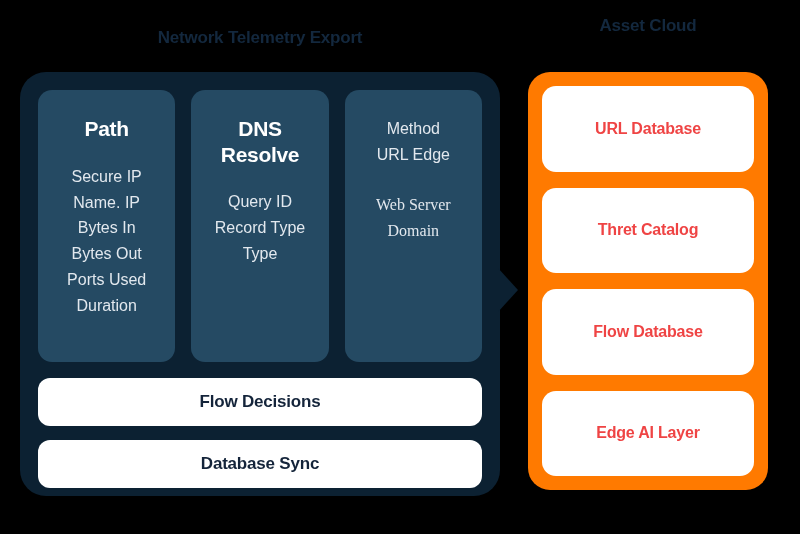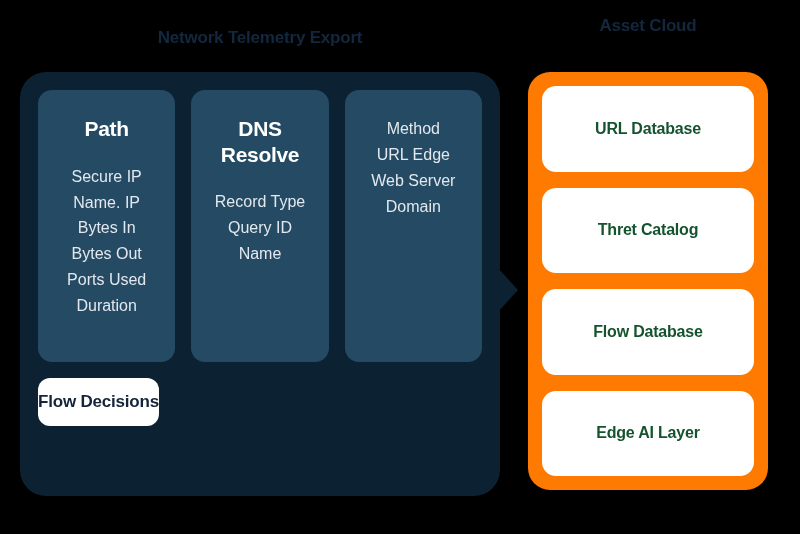--- a/index.html
+++ b/index.html
@@ -88,28 +88,29 @@
     margin: 0;
     padding: 0;
   }
   .col-list li {
     color: #e2e8ee;
     font-size: 16px;
     line-height: 1.62;
     font-weight: 400;
     white-space: pre-line;
   }
-  .col-list li.spaced { margin-top: 0; }
+  .col-list li.spaced { margin-top: 24px; font-family: Liberation Serif, serif; }
 
   
   .bars {
     margin-top: 16px;
     display: flex;
-    flex-direction: row;
+    flex-direction: column;
     gap: 14px;
+    justify-content: flex-end;
   }
   .bar {
     height: 48px;
     background: #ffffff;
     border-radius: 12px;
     display: flex;
     align-items: center;
     justify-content: center;
     color: #14243a;
     font-size: 17px;
@@ -132,21 +133,21 @@
     flex-direction: column;
     gap: 16px;
   }
   .cloud-card {
     flex: 1 1 0;
     background: #ffffff;
     border-radius: 14px;
     display: flex;
     align-items: center;
     justify-content: center;
-    color: #14532d;
+    color: #ef4444;
     font-size: 16px;
     font-weight: 700;
     letter-spacing: -0.2px;
     text-align: center;
   }
 </style>
 </head>
 <body>
 
 <div class="stage">
@@ -167,38 +168,39 @@
           <li>Bytes In</li>
           <li>Bytes Out</li>
           <li>Ports Used</li>
           <li>Duration</li>
         </ul>
       </div>
 
       <div class="col-card">
         <div class="col-title">DNS Resolve</div>
         <ul class="col-list">
+          <li>Query ID</li>
           <li>Record Type</li>
-          <li>Query ID</li>
-          <li>Name</li>
+          <li>Type</li>
         </ul>
       </div>
 
       <div class="col-card">
         <ul class="col-list">
           <li>Method</li>
           <li>URL Edge</li>
           <li class="spaced">Web Server Domain</li>
         </ul>
       </div>
 
     </div>
 
     <div class="bars">
       <div class="bar">Flow Decisions</div>
+      <div class="bar">Database Sync</div>
     </div>
 
   </div>
 
   <div class="panel-arrow"></div>
 
   <div class="panel-right">
     <div class="cloud-card">URL Database</div>
     <div class="cloud-card">Thret Catalog</div>
     <div class="cloud-card">Flow Database</div>

